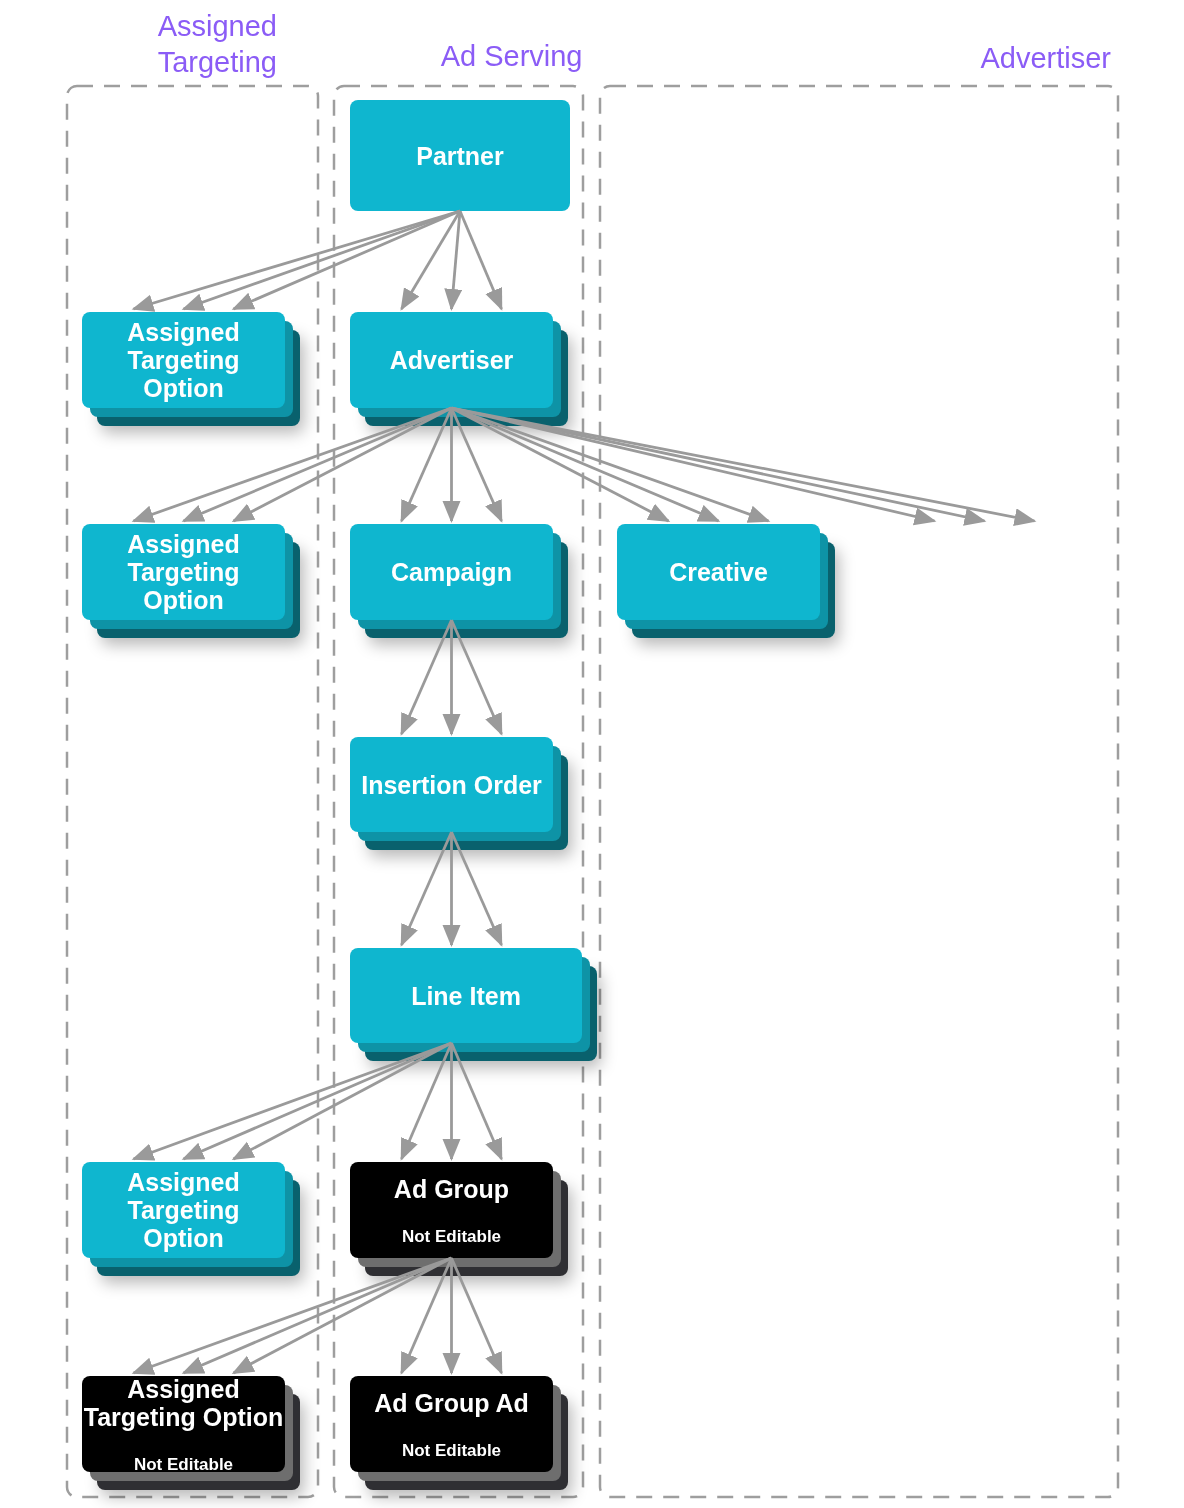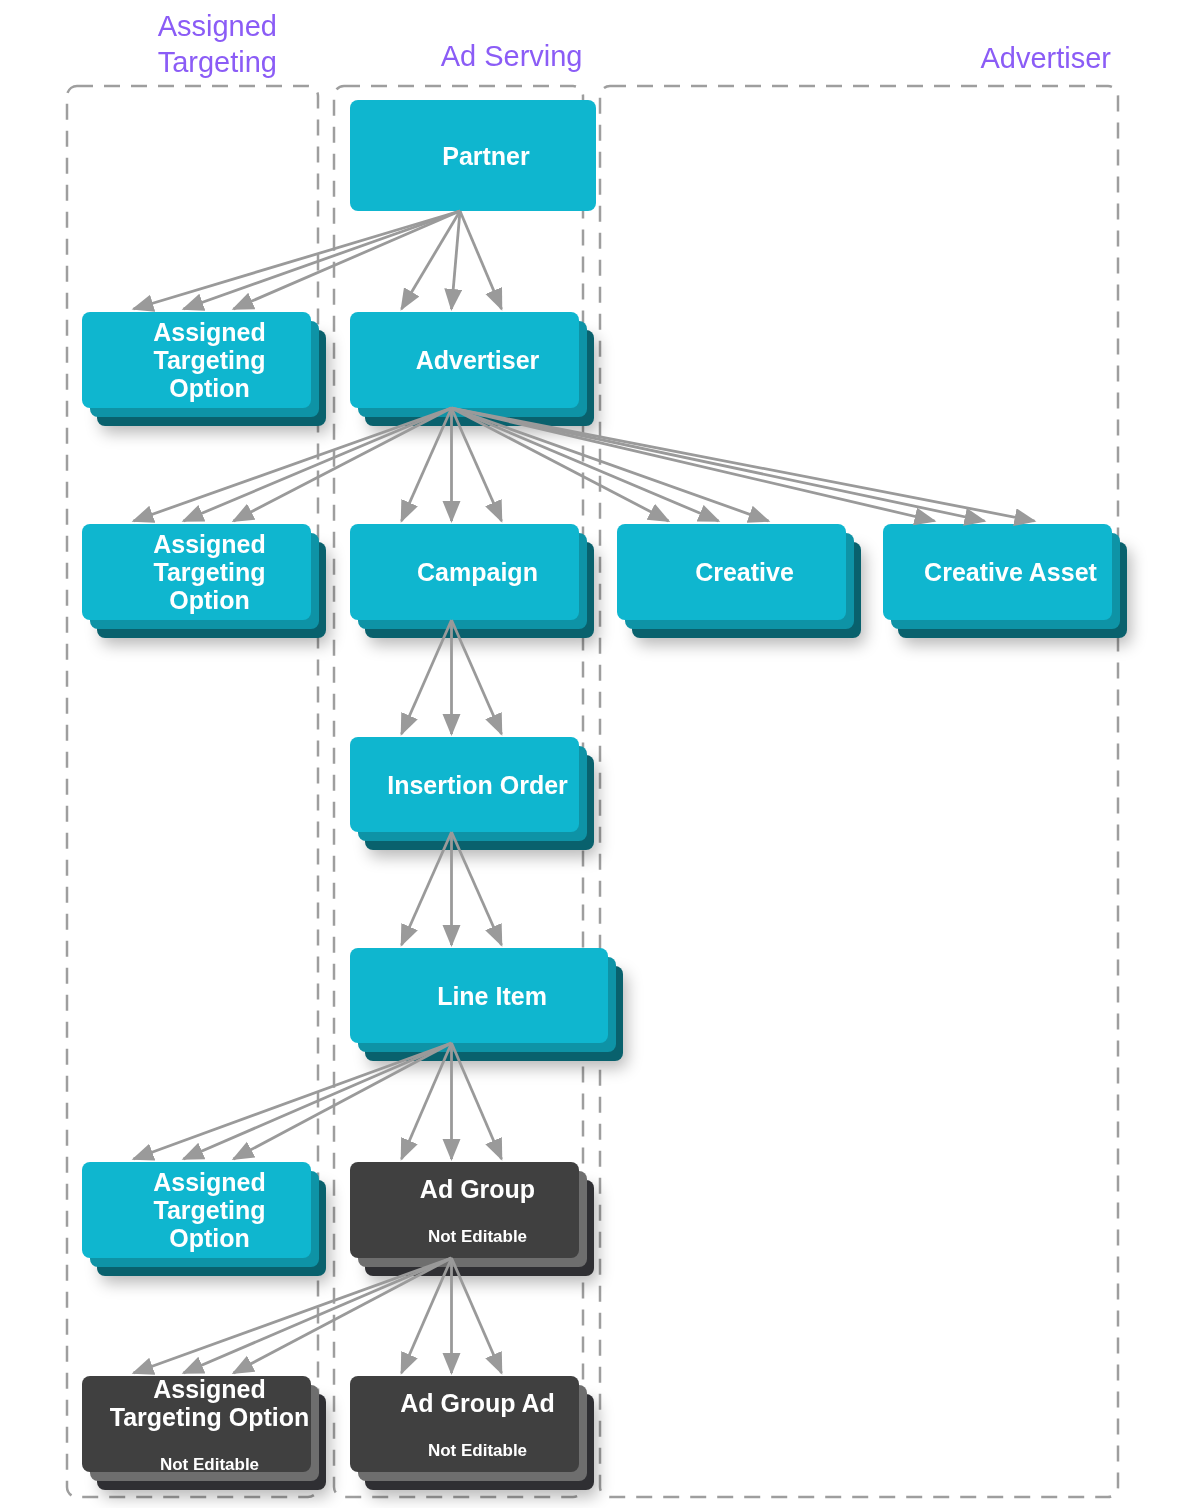--- a/index.html
+++ b/index.html
@@ -27,37 +27,36 @@
   .node{
     position:absolute;
     border-radius:8px;
     display:flex;
     flex-direction:column;
     align-items:center;
     justify-content:center;
     color:#ffffff;
     font-weight:bold;
     text-align:center;
-    padding-left:26px;
   }
   .node .label{
     font-size:25px;
     line-height:28px;
     white-space:pre-line;
   }
   .node .sublabel{
     font-size:17px;
     line-height:19px;
     margin-top:24px;
   }
   .node.cyan{background:#0fb6cf;}
   .node.cyan.stacked{
     box-shadow:8px 9px 0 #0e93a6, 15px 18px 0 #09616d, 19px 25px 16px rgba(0,0,0,.28);
   }
-  .node.gray{background:#404040;}
+  .node.gray{background:#000000;}
   .node.gray.stacked{
     box-shadow:8px 9px 0 #6e6e6e, 15px 18px 0 #2f2f33, 19px 25px 16px rgba(0,0,0,.28);
   }
   
   #arrows{position:absolute;left:0;top:0;z-index:3;pointer-events:none;}
   .arrow-line{stroke:#9a9a9a;stroke-width:2.8;fill:none;}
 </style>
 </head>
 <body>
 
@@ -86,23 +85,20 @@
     <div class="node cyan stacked" style="left: 82px; top: 524px; width: 203px; height: 96px;">
       <div class="label">Assigned
 Targeting
 Option</div>
     </div>
     <div class="node cyan stacked" style="left: 350px; top: 524px; width: 203px; height: 96px;">
       <div class="label">Campaign</div>
     </div>
     <div class="node cyan stacked" style="left: 617px; top: 524px; width: 203px; height: 96px;">
       <div class="label">Creative</div>
-    </div>
-    <div class="node cyan stacked" style="left: 883px; top: 524px; width: 203px; height: 96px;">
-      <div class="label">Creative Asset</div>
     </div>
     <div class="node cyan stacked" style="left: 350px; top: 737px; width: 203px; height: 95px;">
       <div class="label">Insertion Order</div>
     </div>
     <div class="node cyan stacked" style="left: 350px; top: 948px; width: 232px; height: 95px;">
       <div class="label">Line Item</div>
     </div>
     <div class="node cyan stacked" style="left: 82px; top: 1162px; width: 203px; height: 96px;">
       <div class="label">Assigned
 Targeting

